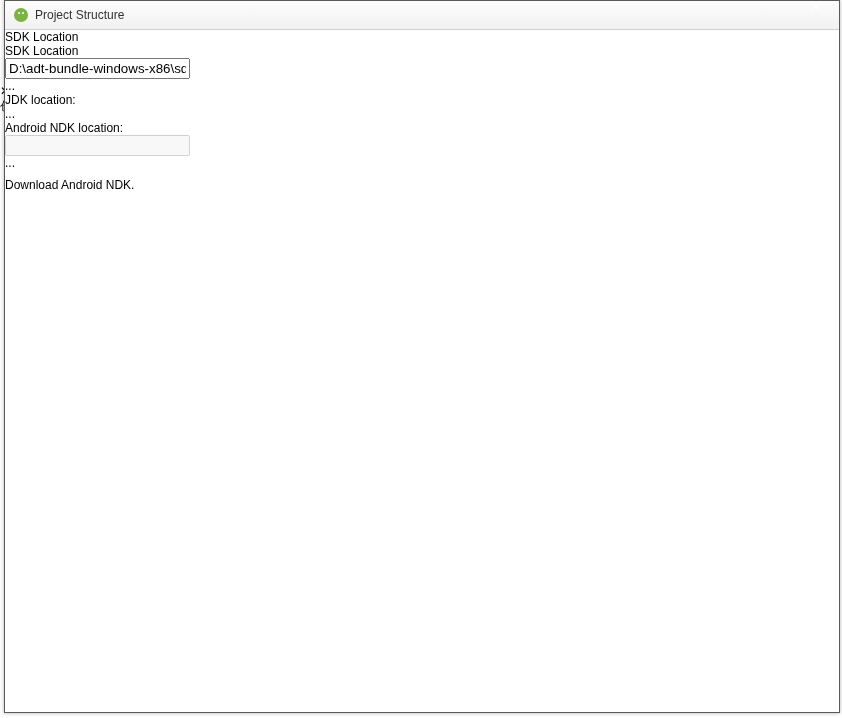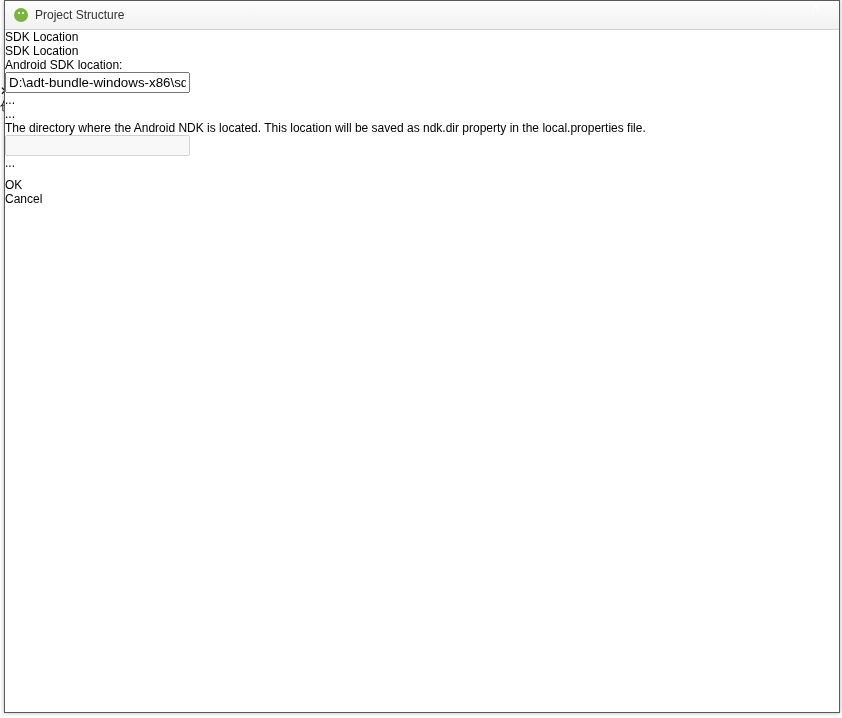--- a/index.html
+++ b/index.html
@@ -217,43 +217,42 @@
   <div class="body">
     <div class="sidebar">
       <div class="sidebar-item selected">
         <span>SDK Location</span>
       </div>
     </div>
 
     <div class="content">
       <div class="page-title">SDK Location</div>
 
-      <div class="section-label">Android SDK location:</div>
       <div class="field-row">
         <input class="text-input" type="text" value="D:\adt-bundle-windows-x86\sdk" style="">
         <div class="browse-btn">...</div>
       </div>
 
+      <div class="section-label">JDK location:</div>
       <div class="field-row">
         <div class="browse-btn">...</div>
       </div>
 
-      <div class="section-desc">The directory where the Android NDK is located. This location will be saved as ndk.dir property in the local.properties file.</div>
+      <div class="section-label">Android NDK location:</div>
       <div class="field-row" style="margin-bottom:8px;">
         <input class="text-input disabled" type="text" disabled="" value="" style="">
         <div class="browse-btn">...</div>
       </div>
+      <div>
+        <span class="link">Download</span><span> Android NDK.</span>
+      </div>
 
     </div>
   </div>
 
-  <div class="button-bar">
-    <div class="btn primary">OK</div>
-    <div class="btn">Cancel</div>
-  </div>
 
 </div>
 
 <div class="highlight-box" style="left:152px; top:135px; width:226px; height:42px;"></div>
 <div class="highlight-box" style="left:152px; top:227px; width:226px; height:42px;"></div>
 
 <div class="watermark">
   <div class="logo">✕</div>
   <div class="txt">创新互联</div>
 </div>

